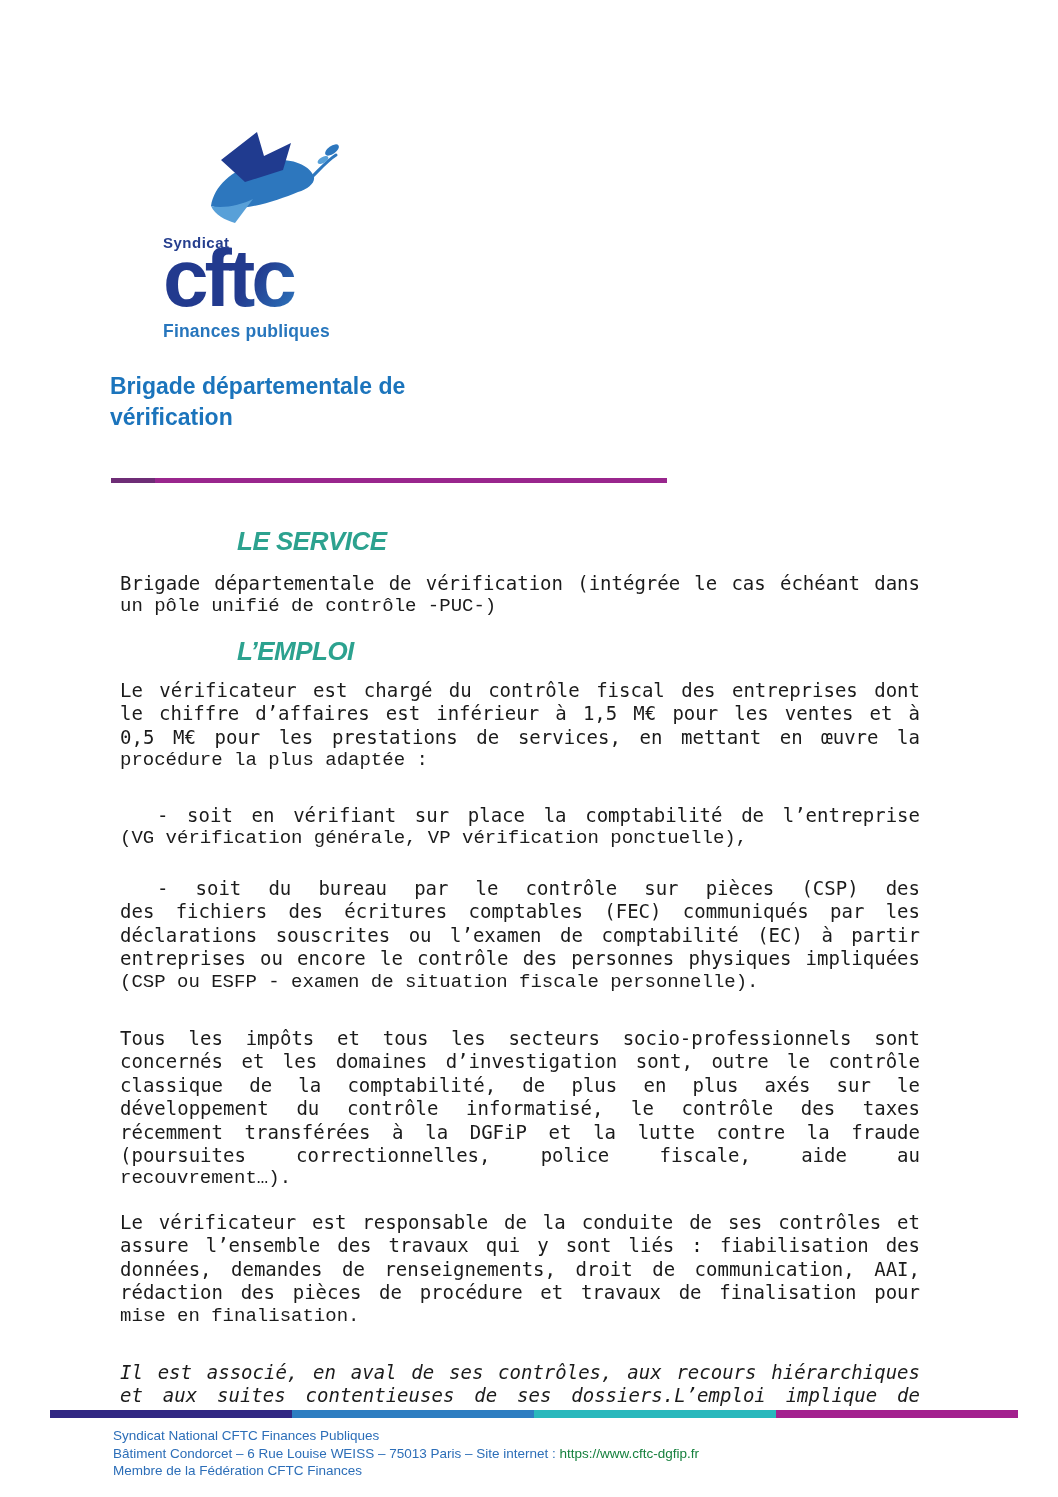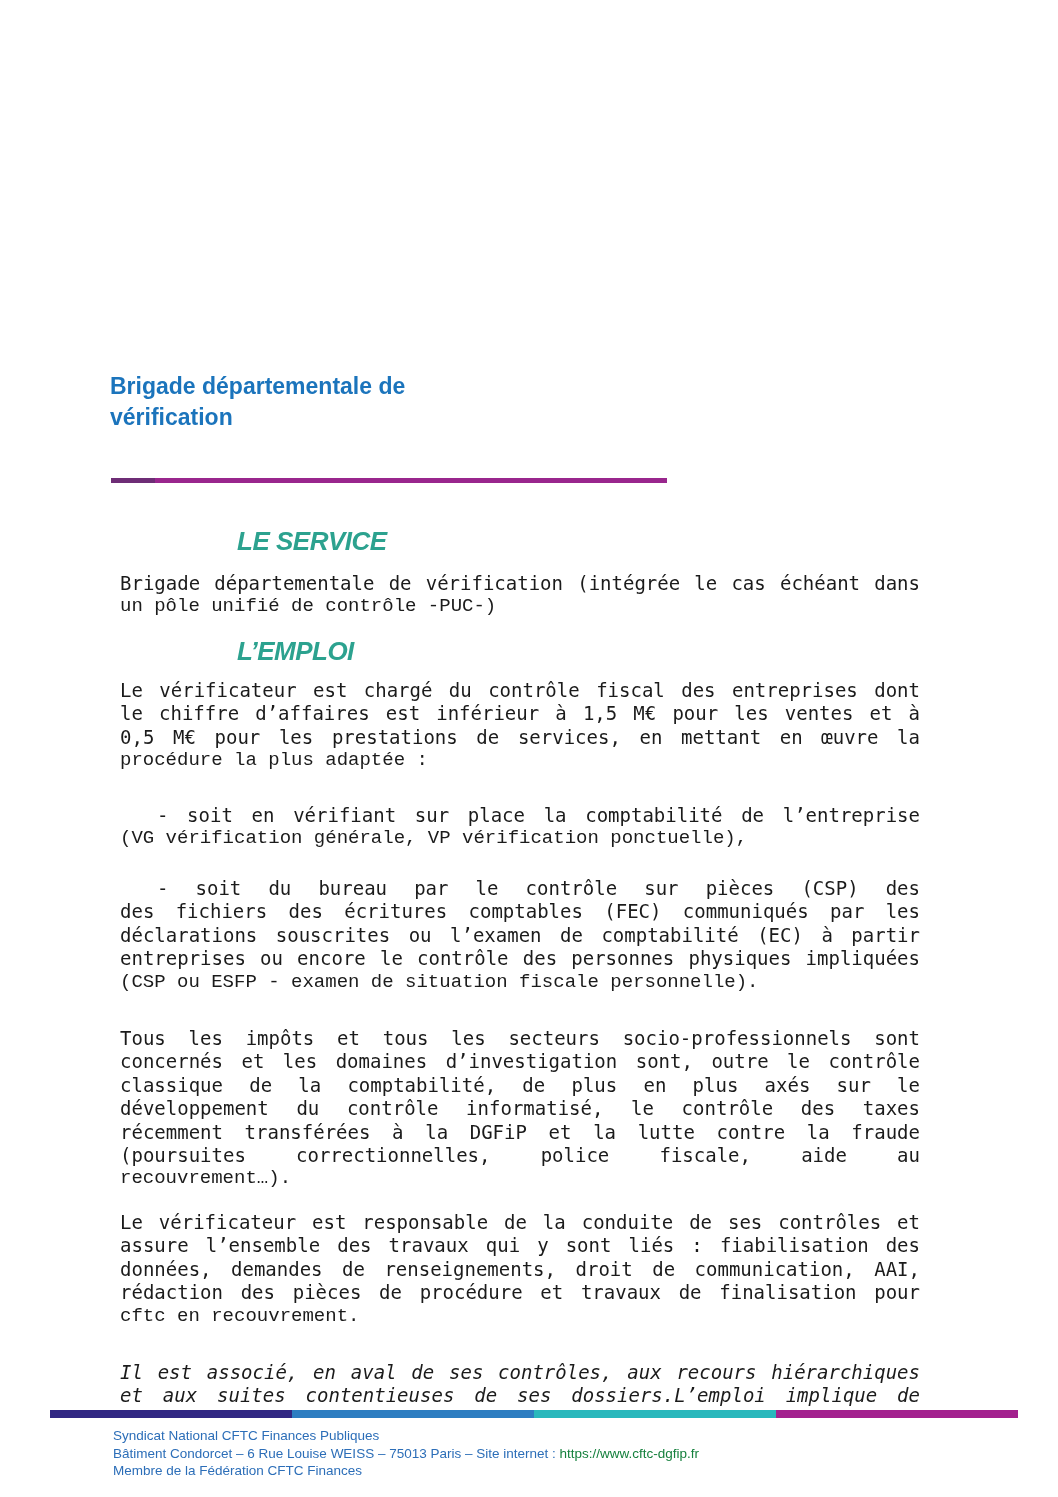--- a/index.html
+++ b/index.html
@@ -54,20 +54,33 @@
     position:absolute;left:113px;top:1427px;width:800px;
     font-size:13.5px;line-height:17.5px;color:#2C6EB8;
   }
   #footer-text a{color:#15803d;text-decoration:none;}
 </style>
 </head>
 <body>
 
 <div id="page">
 
+  <div id="logo">
+    <svg class="dove" width="150" height="108" viewBox="0 0 150 108">
+      <path d="M16 76 C20 50 48 32 82 30 C104 29 117 39 119 47 C120 53 113 59 103 62 C79 72 42 84 16 76 Z" fill="#2D77BE"></path>
+      <path d="M26 30 L62 2 L69 26 L96 13 L88 40 L50 52 Z" fill="#203B8F"></path>
+      <path d="M16 76 C28 79 46 75 58 69 L40 93 C30 90 20 85 16 76 Z" fill="#58A0D8"></path>
+      <path d="M118 46 C126 38 133 30 141 25" stroke="#2D77BE" stroke-width="3" fill="none" stroke-linecap="round"></path>
+      <ellipse cx="137" cy="20" rx="8" ry="4" fill="#2D77BE" transform="rotate(-35 137 20)"></ellipse>
+      <ellipse cx="128" cy="30" rx="6" ry="3" fill="#58A0D8" transform="rotate(-30 128 30)"></ellipse>
+    </svg>
+    <div class="syndicat">Syndicat</div>
+    <div class="acronym">cftc</div>
+    <div class="logo-sub">Finances publiques</div>
+  </div>
 
   <div id="doc-title">
     <div>Brigade départementale de</div>
     <div>vérification</div>
   </div>
 
   <div id="title-rule"></div>
 
   <div id="heading-service" class="sec-heading">LE SERVICE</div>
   <div id="heading-emploi" class="sec-heading">L’EMPLOI</div>
@@ -101,21 +114,21 @@
         <div class="bline">développement du contrôle informatisé, le contrôle des taxes</div>
         <div class="bline">récemment transférées à la DGFiP et la lutte contre la fraude</div>
         <div class="bline">(poursuites correctionnelles, police fiscale, aide au</div>
         <div class="bline last">recouvrement…).</div>
       </div>
       <div class="para" style="top: 1201px;">
         <div class="bline">Le vérificateur est responsable de la conduite de ses contrôles et</div>
         <div class="bline">assure l’ensemble des travaux qui y sont liés : fiabilisation des</div>
         <div class="bline">données, demandes de renseignements, droit de communication, AAI,</div>
         <div class="bline">rédaction des pièces de procédure et travaux de finalisation pour</div>
-        <div class="bline last">cftc en recouvrement.</div>
+        <div class="bline last">mise en finalisation.</div>
       </div>
       <div class="para" style="top: 1351px; font-style: italic;">
         <div class="bline">Il est associé, en aval de ses contrôles, aux recours hiérarchiques</div>
         <div class="bline">et aux suites contentieuses de ses dossiers.L’emploi implique de</div>
       </div>
     </div>
 
   <div id="footer-color-bar">
       <div class="seg" style="background: rgb(49, 39, 131);"></div>
       <div class="seg" style="background: rgb(45, 125, 193);"></div>

